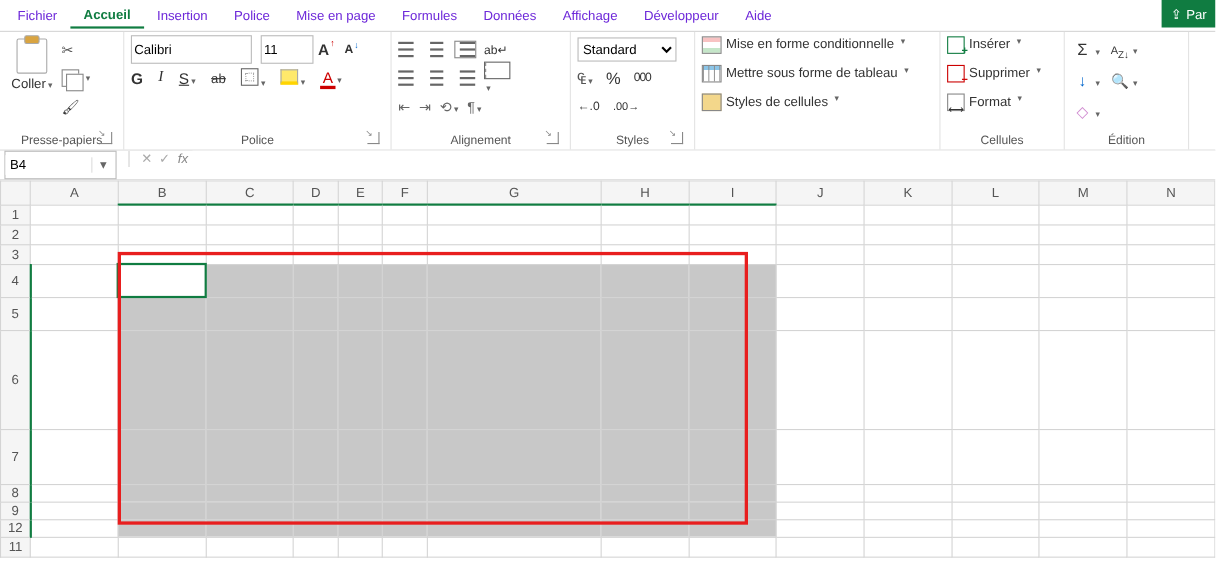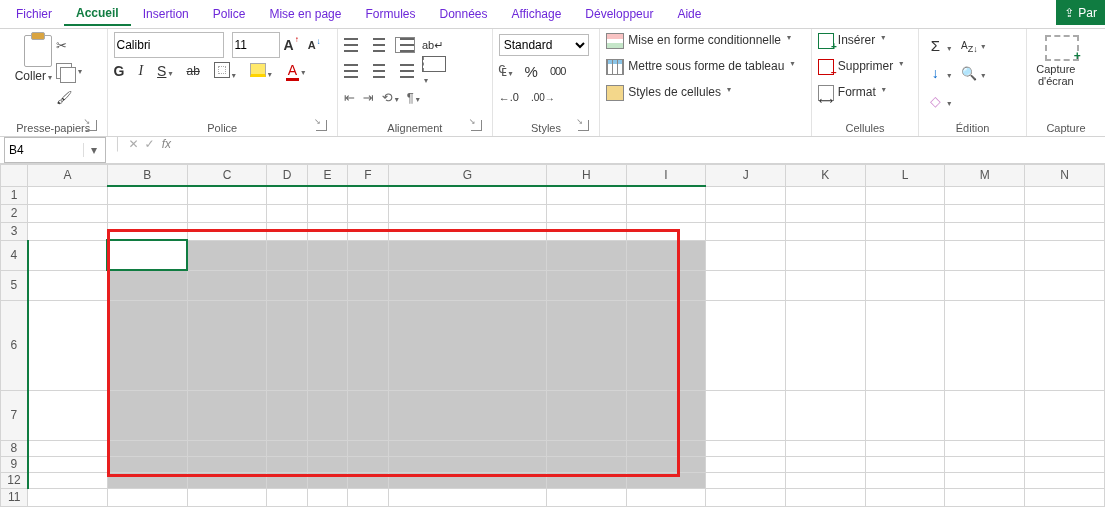--- a/index.html
+++ b/index.html
@@ -9,21 +9,21 @@
 .tab.active{color:#107c41;font-weight:700;border-bottom:2px solid #107c41}
 .share-btn{position:absolute;right:0;top:0;background:#107c41;color:#fff;padding:6px 8px 5px;font-size:12px;display:flex;align-items:center;gap:4px}
 
 .ribbon{display:flex;background:#fff;height:107px;border-bottom:1px solid #d4d4d4}
 .group{display:flex;flex-direction:column;border-right:1px solid #e3e3e3;position:relative;padding:4px 6px 2px}
 .group-body{display:flex;flex:1;gap:4px}
 .group-label{text-align:center;font-size:11px;color:#555;padding-top:2px;position:relative}
 .dialog-launcher{position:absolute;right:4px;bottom:3px;width:10px;height:10px;border:1px solid #888;border-left:none;border-top:none}
 .dialog-launcher::after{content:"↘";font-size:8px;position:absolute;left:-2px;top:-3px;color:#888}
 .vstack{display:flex;flex-direction:column;gap:2px}
-.big-icon{display:flex;flex-direction:column;align-items:flex-end;justify-content:flex-start;width:46px;padding-top:2px;gap:2px}
+.big-icon{display:flex;flex-direction:column;align-items:center;justify-content:flex-start;width:46px;padding-top:2px;gap:2px}
 .btn-row{display:flex;align-items:center;gap:4px;height:24px}
 .ico{display:inline-flex;align-items:center;justify-content:center}
 .dd{font-size:8px;color:#666;margin-left:2px}
 select,input.combo{font-family:inherit;font-size:12px;border:1px solid #bbb;background:#fff;height:22px}
 
 .paste-board{width:26px;height:30px;background:#fff;border:1px solid #aaa;border-radius:2px;position:relative}
 .paste-board::before{content:"";position:absolute;top:-4px;left:6px;width:12px;height:6px;background:#d9a441;border:1px solid #aaa;border-radius:2px}
 .scissors::before{content:"✂";font-size:13px;color:#555}
 .copy-ico{width:14px;height:14px;border:1px solid #888;position:relative;background:#fff}
 .copy-ico::after{content:"";position:absolute;left:3px;top:3px;width:14px;height:14px;border:1px solid #888;background:#fff}
@@ -291,29 +291,20 @@
         <span><span class="ico fill2-ico small-ico"></span><span class="dd">▾</span></span>
         <span><span class="ico find-ico small-ico"></span><span class="dd">▾</span></span>
       </div>
       <div class="btn-row" style="gap:8px">
         <span><span class="ico clear-ico small-ico"></span><span class="dd">▾</span></span>
       </div>
     </div>
     <div class="group-label"><span>Édition</span></div>
   </div>
 
-  <div class="group" style="width:70px;border-right:none">
-    <div class="group-body">
-      <div class="big-icon">
-        <div class="cap-ico"></div>
-        <div style="font-size:11px;text-align:center;line-height:12px">Capture d'écran</div>
-      </div>
-    </div>
-    <div class="group-label"><span>Capture</span></div>
-  </div>
 </div>
 
 <div class="fbar">
   <div class="namebox">
     <input value="B4" style="">
     <div class="nb-dd">▾</div>
   </div>
   <span class="fsep">│</span>
   <span class="chk">✕</span>
   <span class="chk">✓</span>

